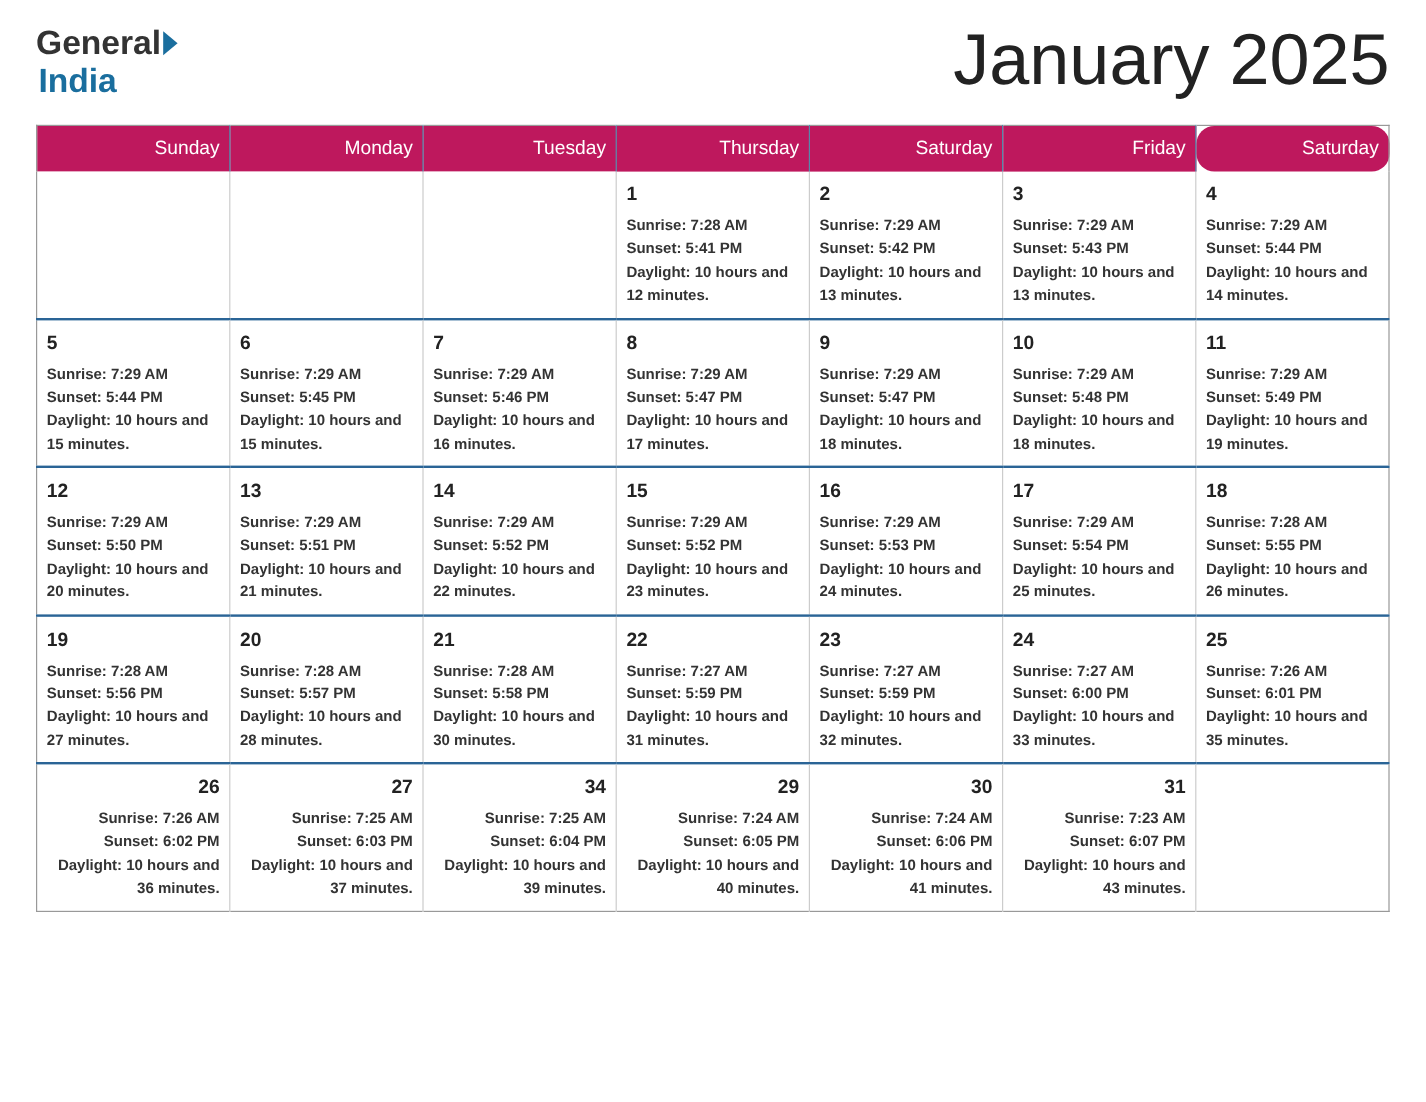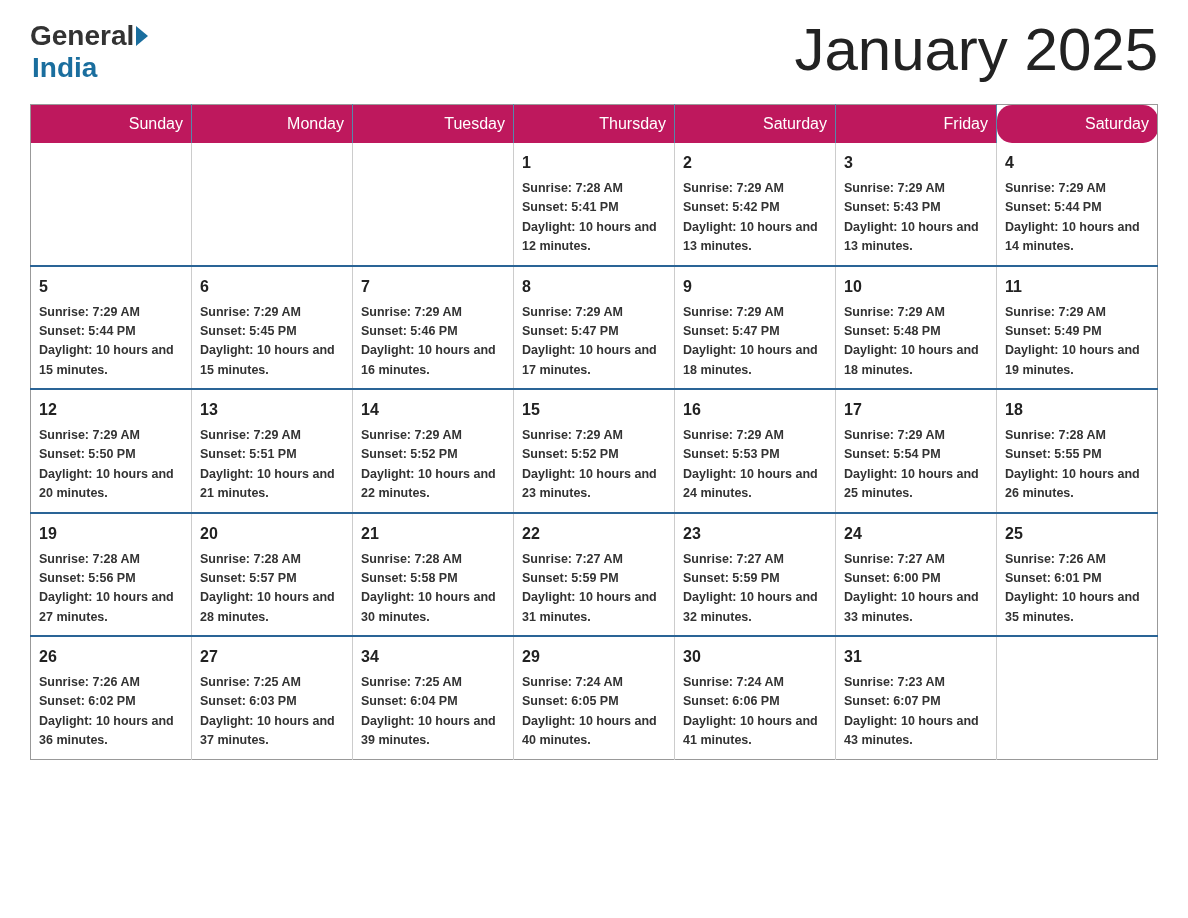--- a/index.html
+++ b/index.html
@@ -88,20 +88,21 @@
       min-height: 100px;
       font-size: 13px;
       color: #333;
       line-height: 1.5;
     }
     .calendar td:last-child {
       border-right: none;
     }
     .calendar tr:last-child td {
       border-bottom: none;
+      text-align: right;
     }
     .day-number {
       font-size: 16px;
       font-weight: bold;
       color: #222;
       display: block;
       margin-bottom: 4px;
     }
     .day-info {
       font-size: 12.5px;

